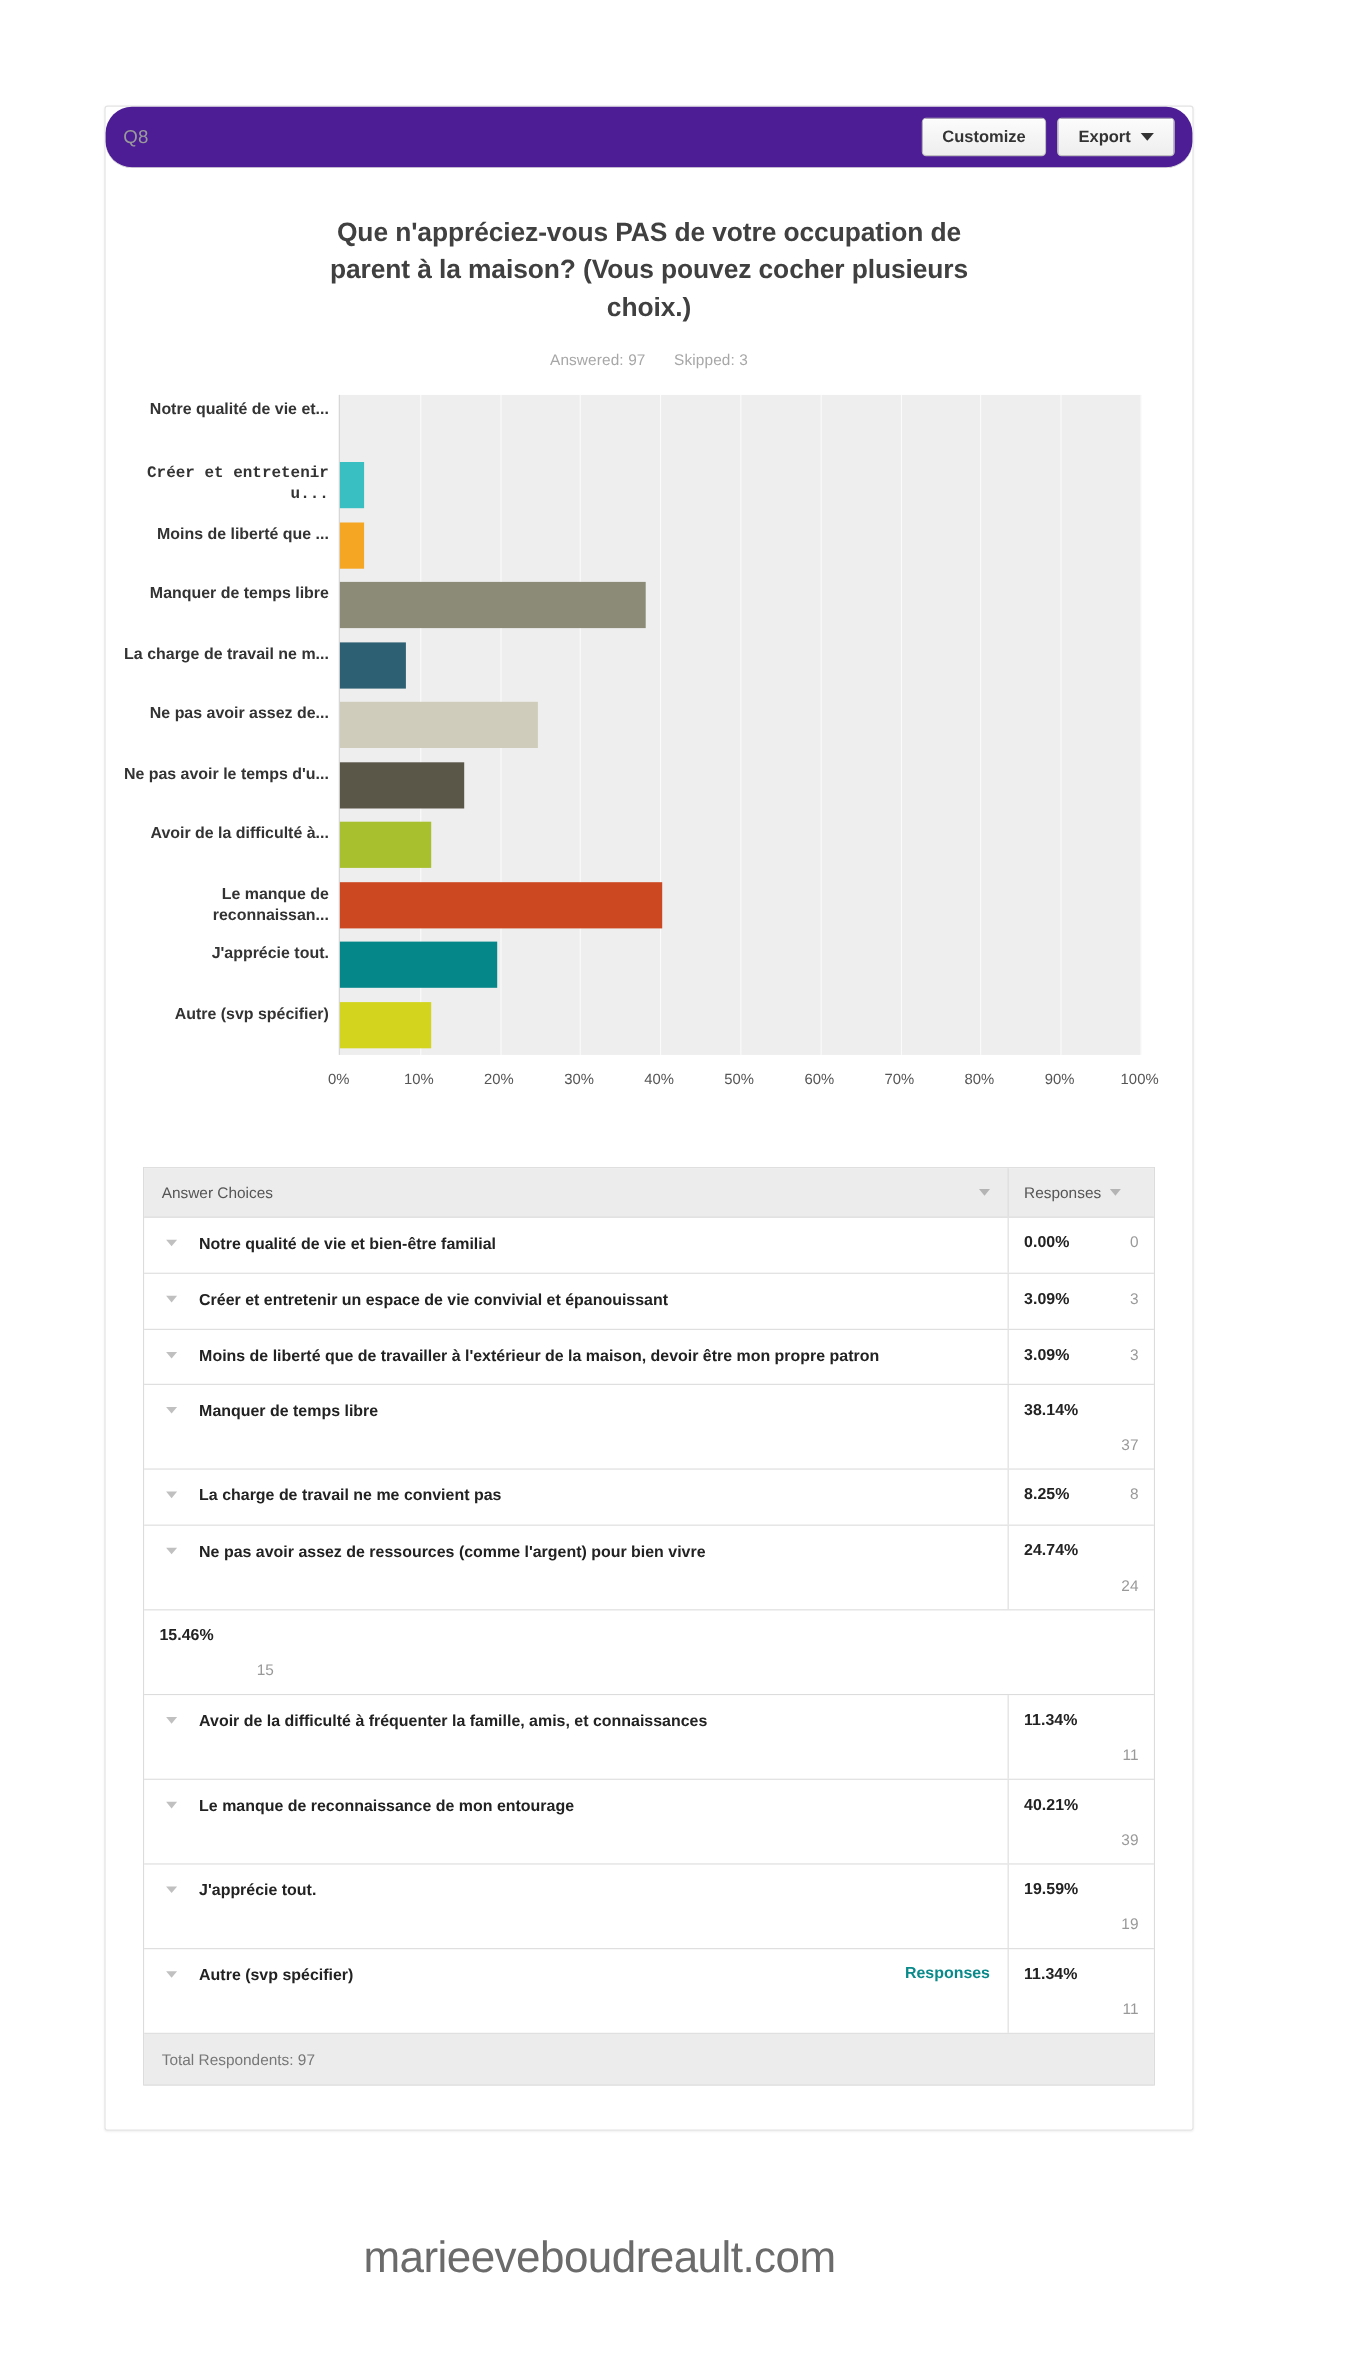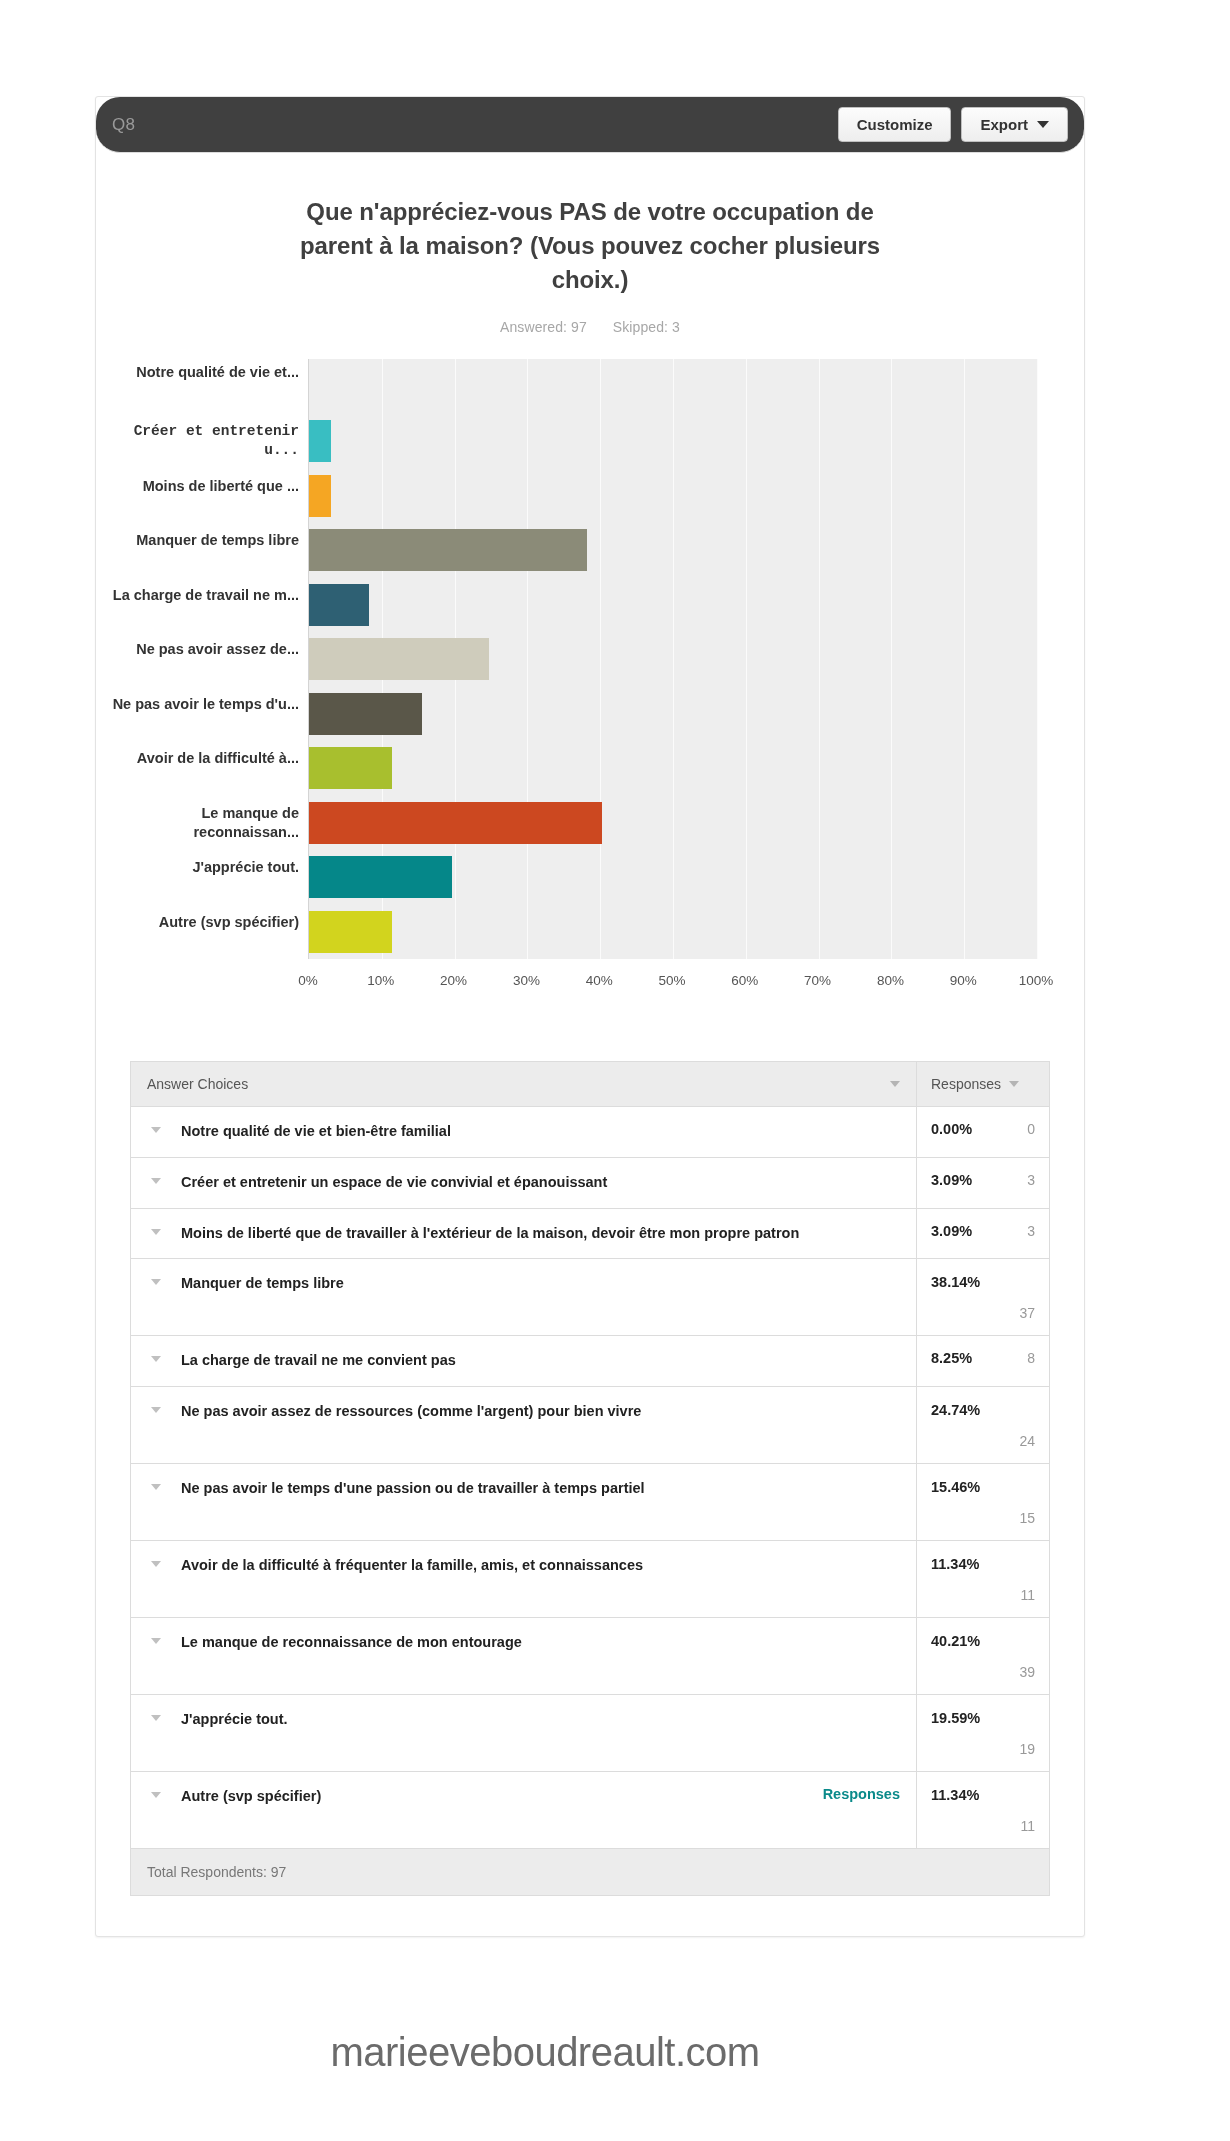--- a/index.html
+++ b/index.html
@@ -24,21 +24,21 @@
     background: #ffffff;
     border: 1px solid #e3e3e3;
     border-radius: 3px;
     box-shadow: 0 1px 2px rgba(0,0,0,.06);
     box-sizing: border-box;
   }
 
   
   #question-header {
     height: 56px;
-    background: #404040;
+    background: #4c1d95;
     border-bottom: 1px solid #dcdcdc;
     display: flex;
     align-items: center;
     padding: 0 16px;
     box-sizing: border-box;
     border-radius: 24px;
   }
   #question-number {
     font-size: 17px;
     color: #9a9a9a;
@@ -403,24 +403,20 @@
           </div>
         </div>
         <div class="trow">
           <div class="cell-choice">
             <span class="row-caret"></span>
             <span class="choice-text">Ne pas avoir assez de ressources (comme l'argent) pour bien vivre</span>
           </div>
           <div class="cell-values vals-stack"><span class="pct">24.74%</span><span class="cnt">24</span></div>
         </div>
         <div class="trow">
-          <div class="cell-choice">
-            <span class="row-caret"></span>
-            <span class="choice-text">Ne pas avoir le temps d'une passion ou de travailler à temps partiel</span>
-          </div>
           <div class="cell-values vals-stack"><span class="pct">15.46%</span><span class="cnt">15</span></div>
         </div>
         <div class="trow">
           <div class="cell-choice">
             <span class="row-caret"></span>
             <span class="choice-text">Avoir de la difficulté à fréquenter la famille, amis, et connaissances</span>
           </div>
           <div class="cell-values vals-stack"><span class="pct">11.34%</span><span class="cnt">11</span></div>
         </div>
         <div class="trow">

